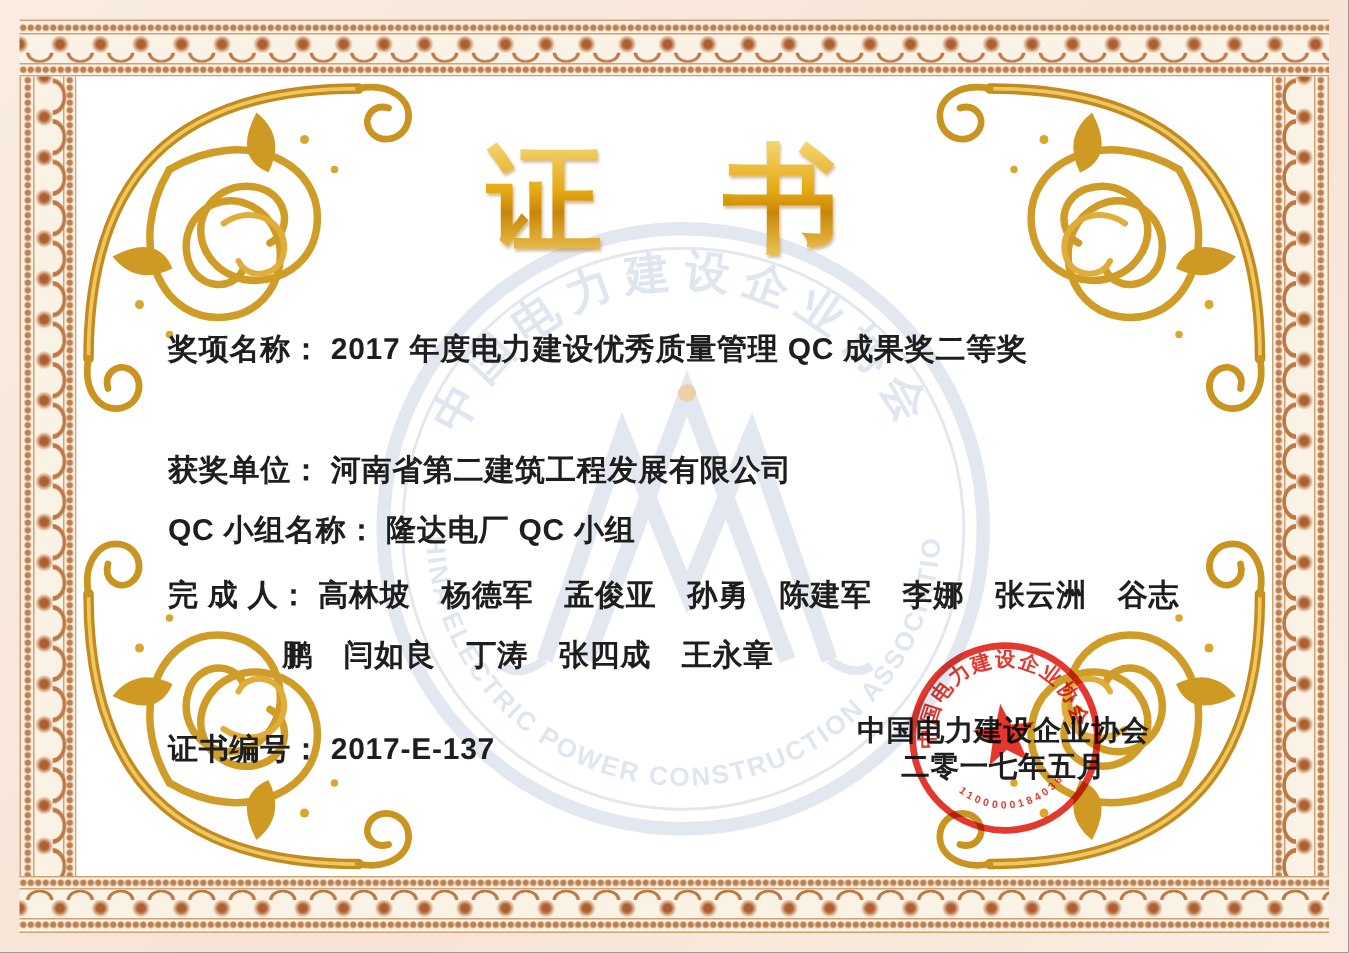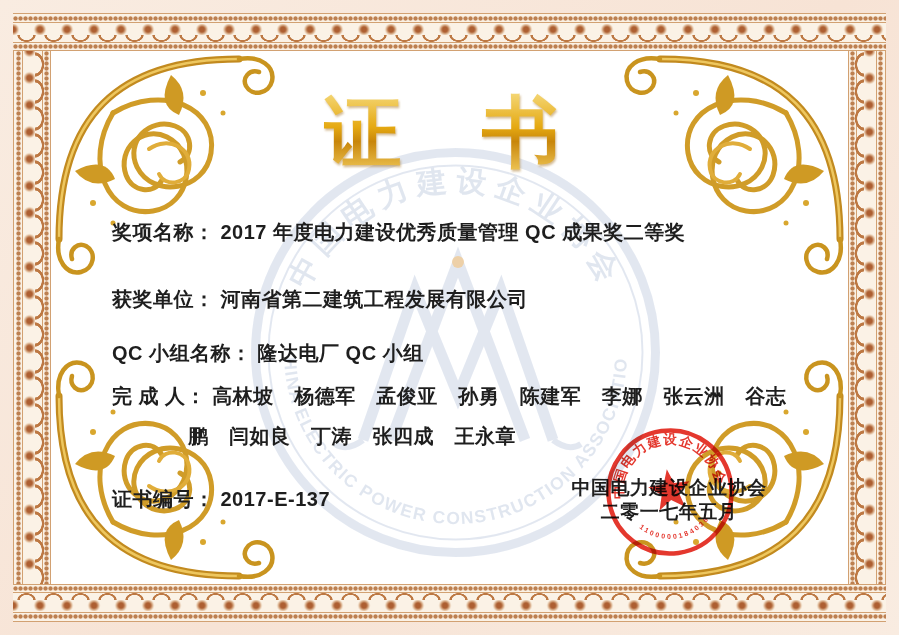--- a/index.html
+++ b/index.html
@@ -67,21 +67,21 @@
     filter:drop-shadow(1.5px 2.5px 1px rgba(160,105,15,.45));
   }
 
   
   .fieldline{
     position:absolute;left:112px;
     font-size:20px;font-weight:600;color:#1e1e1e;letter-spacing:.5px;
     white-space:nowrap;
   }
   .fieldline .lab{margin-right:6px;}
-  .f0{top:219px;} .f1{top:260px;} .f2{top:286px;} .f3{top:340px;}
+  .f0{top:219px;} .f1{top:260px;} .f2{top:300px;} .f3{top:340px;}
   .f4{top:383px;} .f4b{top:423px;left:188px;} .f5{top:458px;margin-top:28px;}
 
   
   .issuer-block{
     position:absolute;left:560px;top:476px;width:218px;
     text-align:center;font-size:19px;font-weight:600;color:#1e1e1e;
     line-height:24px;letter-spacing:.5px;
   }
 
   

